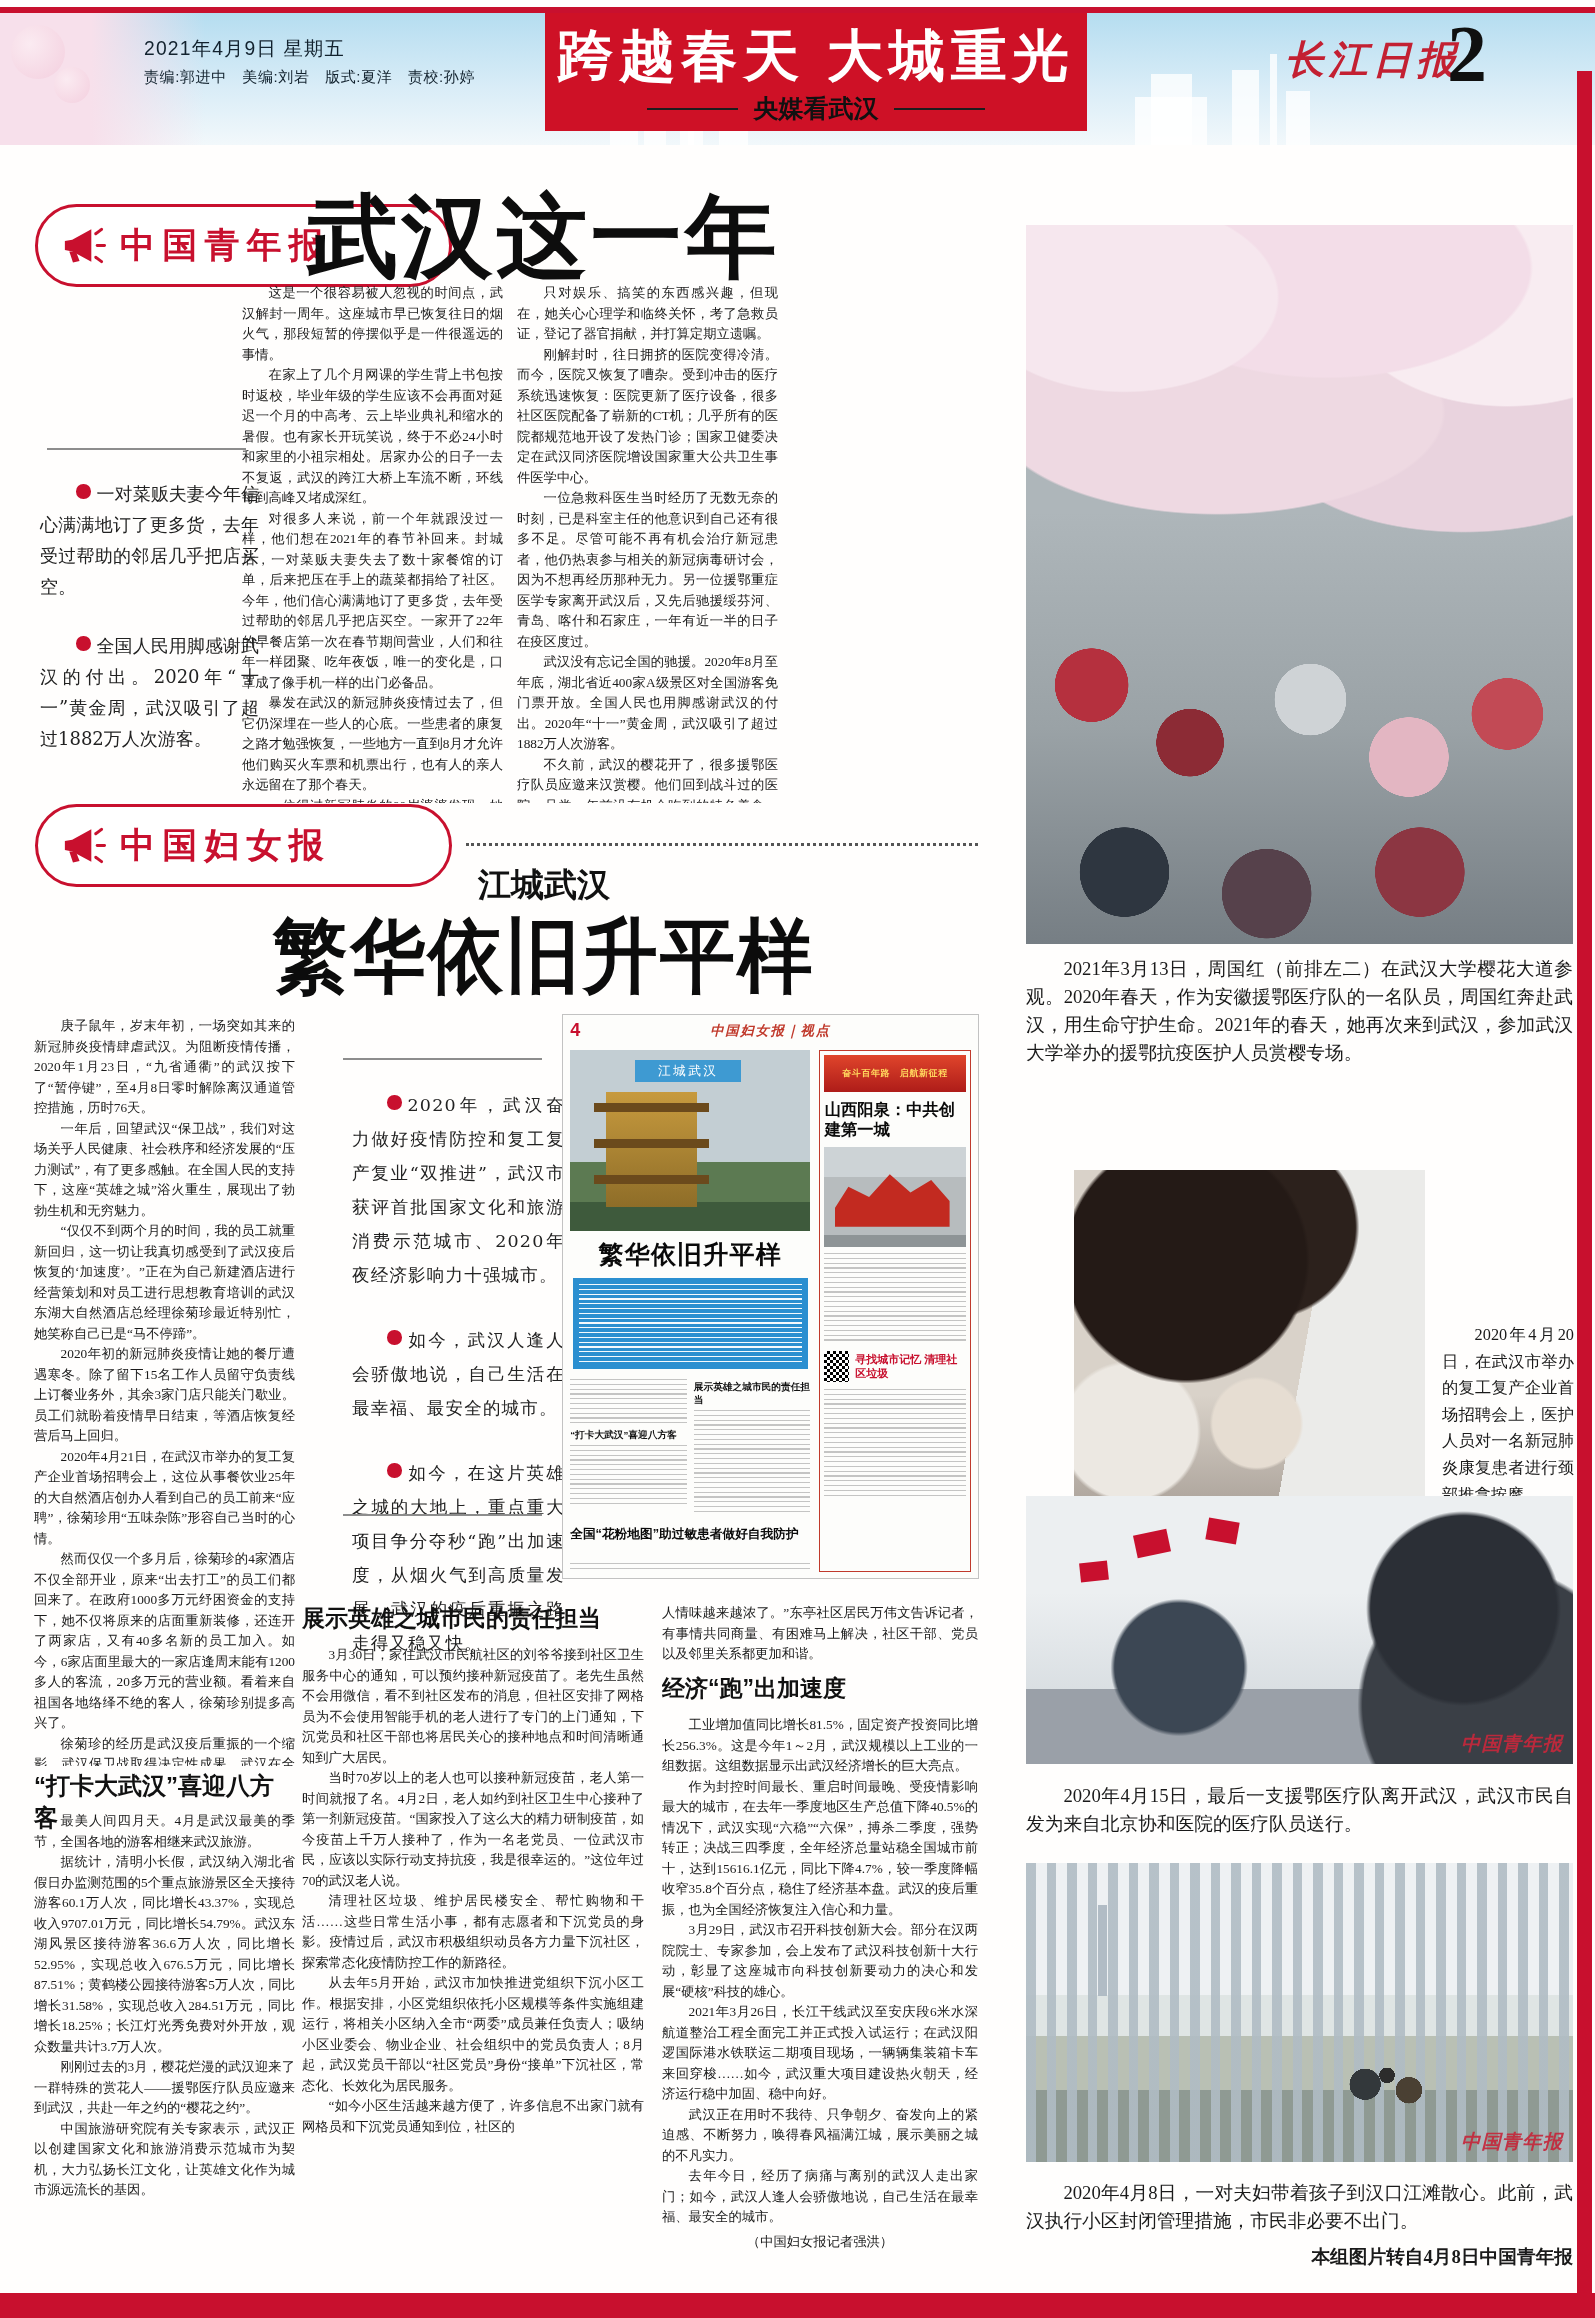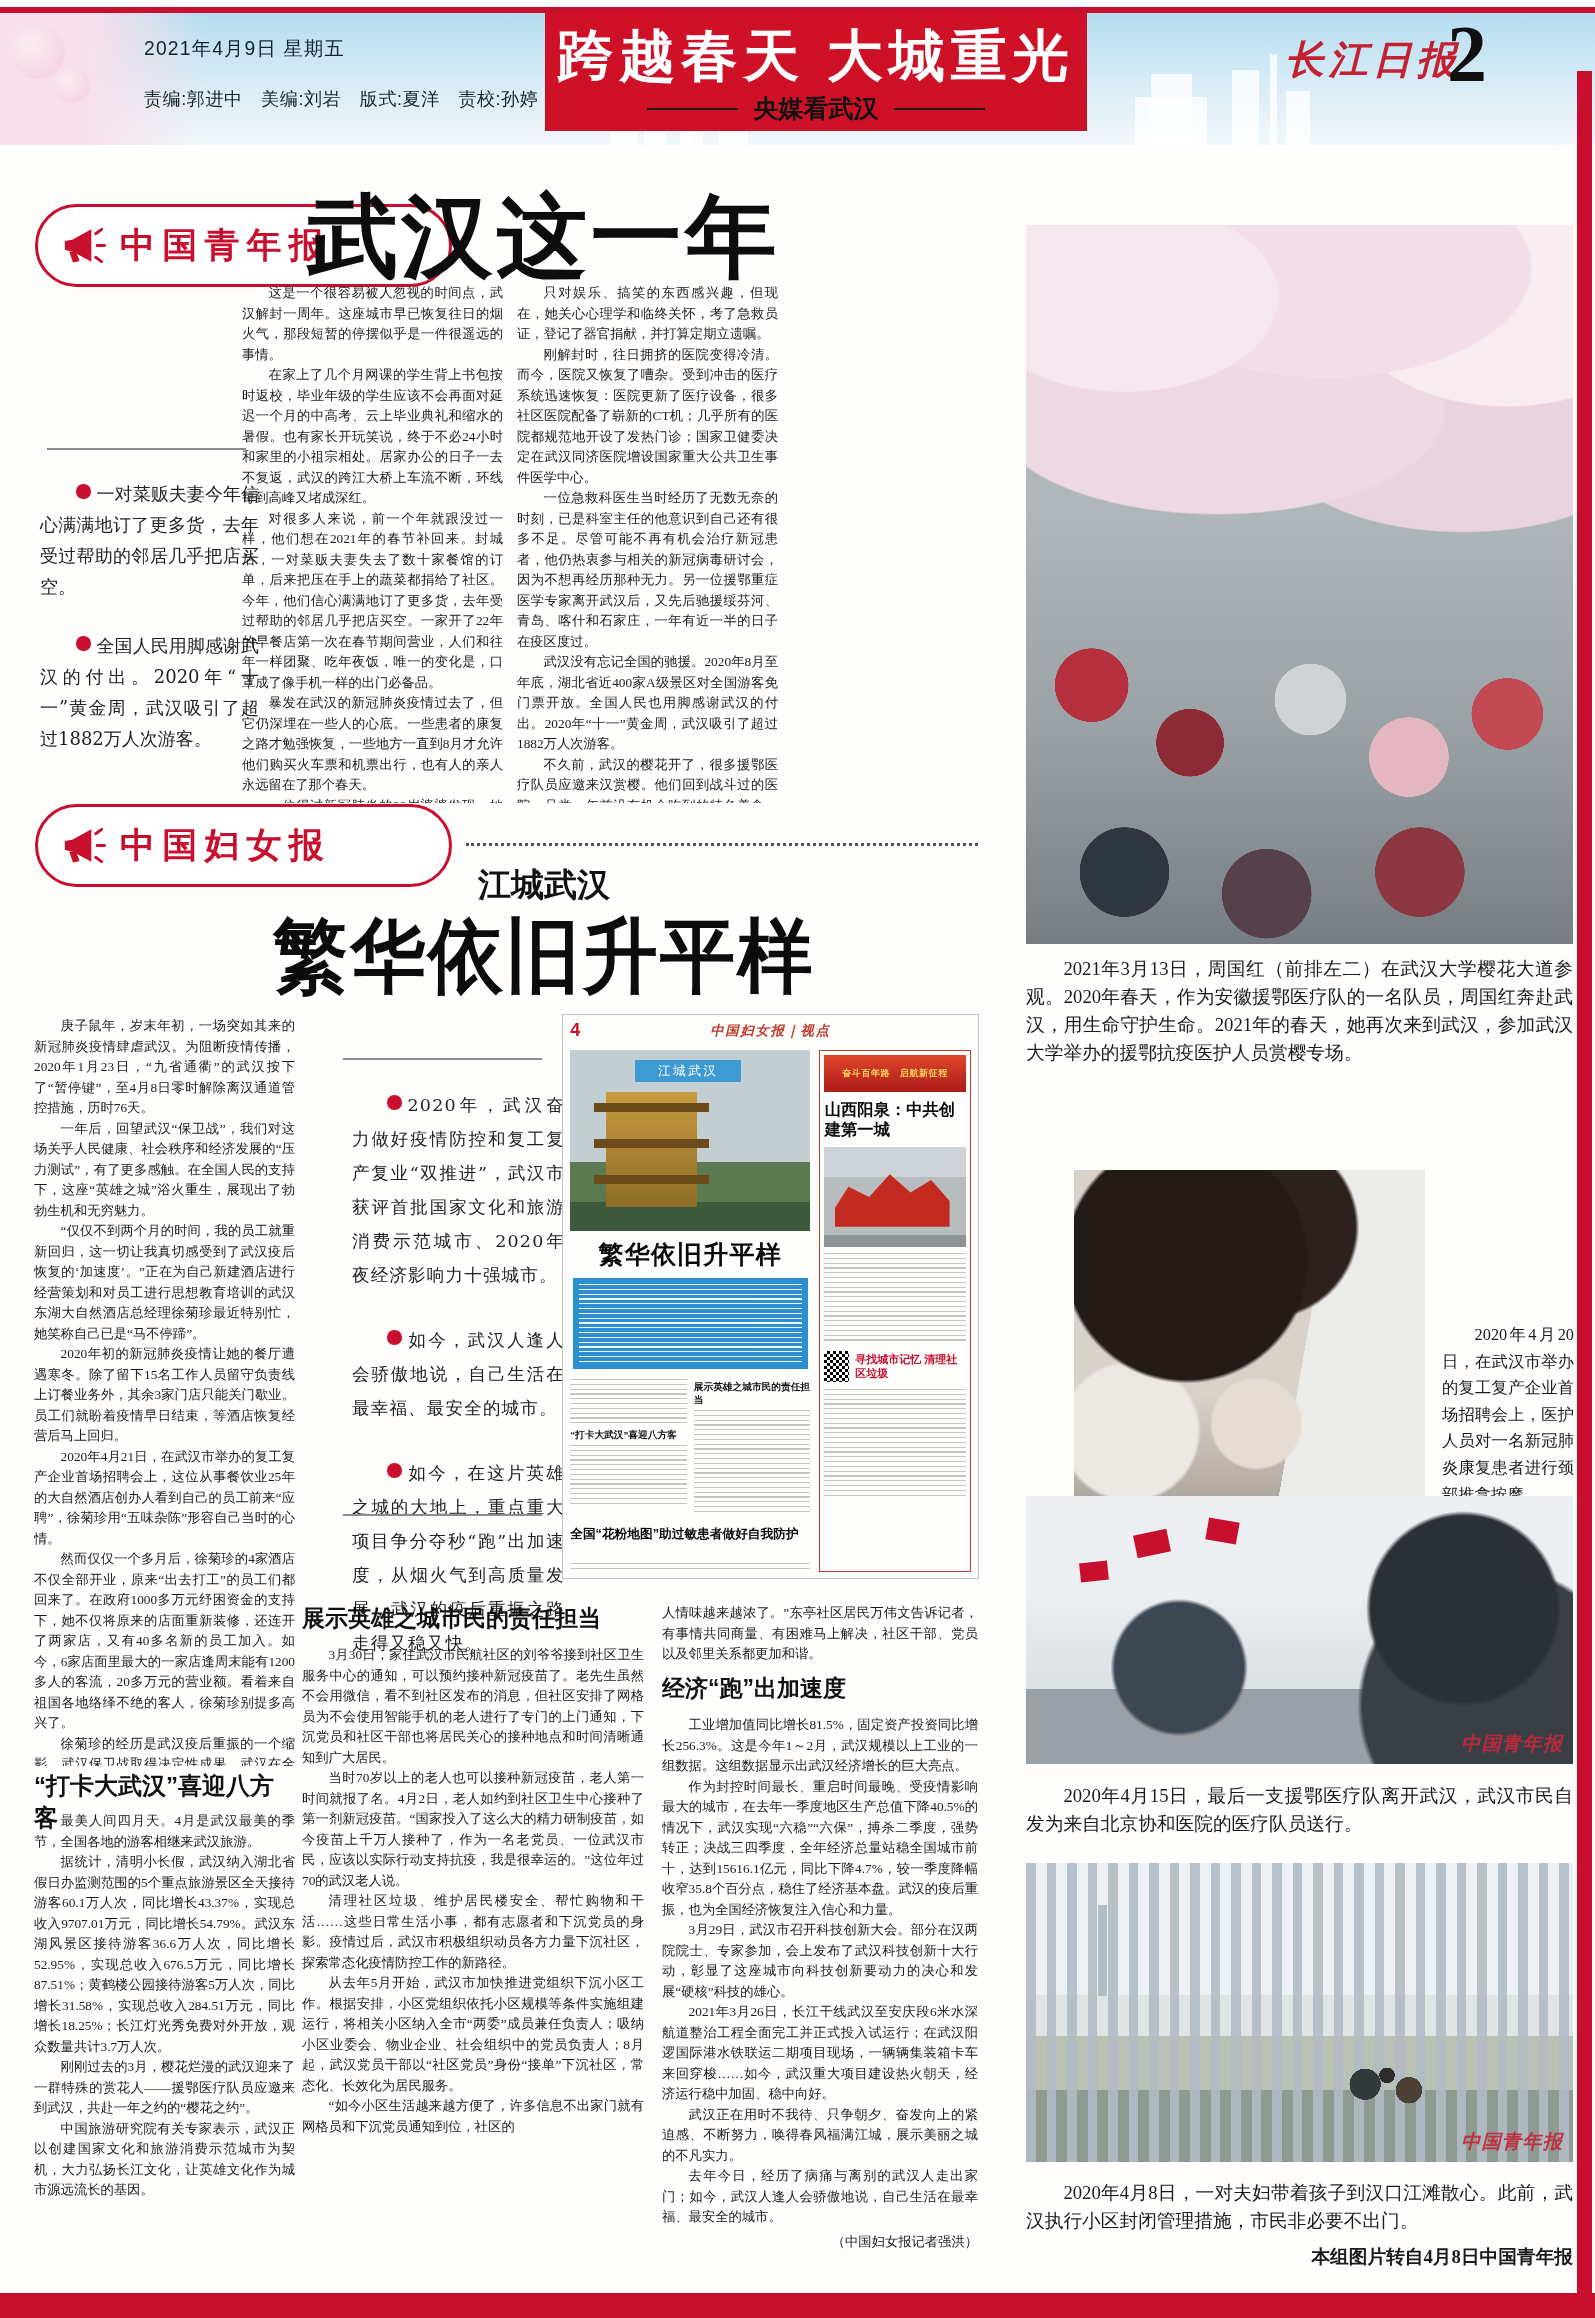--- a/index.html
+++ b/index.html
@@ -14,35 +14,35 @@
   .blossom{border-radius:50%;background:radial-gradient(circle at 35% 35%,#fbecf2,#f3cddd);opacity:.9}
   .bld{position:absolute;bottom:0;background:rgba(255,255,255,.78)}
   .banner{left:545px;top:13.3px;width:542px;height:118px;background:#ce1126;text-align:center}
   .banner-title{margin-top:14.5px;font-family:"Liberation Sans",sans-serif;font-weight:900;
      font-size:56px;color:#fff;letter-spacing:6px;line-height:1}
   .banner-subrow{display:flex;align-items:center;justify-content:center;gap:15.7px;margin-top:8.5px}
   .banner-subrow .ln{width:91px;height:1.8px;background:#1d1d1d}
   .banner-subtitle{font-family:"Liberation Sans",sans-serif;font-weight:900;font-size:25px;color:#111}
   .hdr-left{left:144px;top:35px;font-family:"Liberation Sans",sans-serif;color:#12222e}
   .hdr-date{font-size:19.3px;letter-spacing:1.2px}
-  .hdr-staff{font-size:18px;margin-top:25px;letter-spacing:0.6px}
+  .hdr-staff{font-size:15px;margin-top:6px;letter-spacing:0.6px}
   .paper-name{left:1285px;top:33px;font-size:39px;color:#c32032;font-family:"DejaVu Serif",serif;
      font-style:italic;font-weight:700;letter-spacing:4.8px}
   .page-no{left:1447px;top:8.5px;font-size:80px;font-weight:700;color:#101010}
   
   .badge{display:flex;align-items:center;gap:14.5px;width:417px;height:83px;background:#fff;
      border:3px solid #c8102e;border-radius:43px;padding-left:20.5px;box-sizing:border-box}
   .badge-text{font-family:"Liberation Sans",sans-serif;font-weight:900;font-size:35px;
      color:#c8102e;letter-spacing:7.2px}
   
   .headline1{left:278px;top:176px;width:531px;text-align:center;
      font-family:"Liberation Sans",sans-serif;font-weight:900;font-size:91px;letter-spacing:3.6px;color:#0d0d0d}
   .col{overflow:hidden}
   .col p.body{margin:0;font-size:13.3px;line-height:20.5px;text-align:justify;text-indent:2em}
-  .attr{text-align:right;font-size:13.3px;line-height:20.5px;margin-top:4.8px}
+  .attr{text-align:center;font-size:13.3px;line-height:20.5px;margin-top:4.8px}
   .rule{background:#8d8d8d}
   .pq p{margin:0 0 28px 0;font-size:18px;line-height:31px;text-align:justify;text-indent:2em;
      font-family:"DejaVu Serif",serif;color:#222}
   .dot{display:inline-block;width:14.5px;height:14.5px;border-radius:50%;background:#c8102e;
      margin-right:6px;vertical-align:1.2px}
   .pq2 p{margin:0 0 31px 0;font-size:17.5px;line-height:34px;letter-spacing:1.2px;
      font-family:"DejaVu Serif",serif;color:#222;text-align:justify;text-indent:2em}
   .kicker2{left:423px;top:863px;width:242px;text-align:center;font-family:"Liberation Sans",sans-serif;
      font-weight:900;font-size:33px;color:#111}
   .headline2{left:254px;top:907px;width:580px;text-align:center;font-family:"Liberation Sans",sans-serif;

